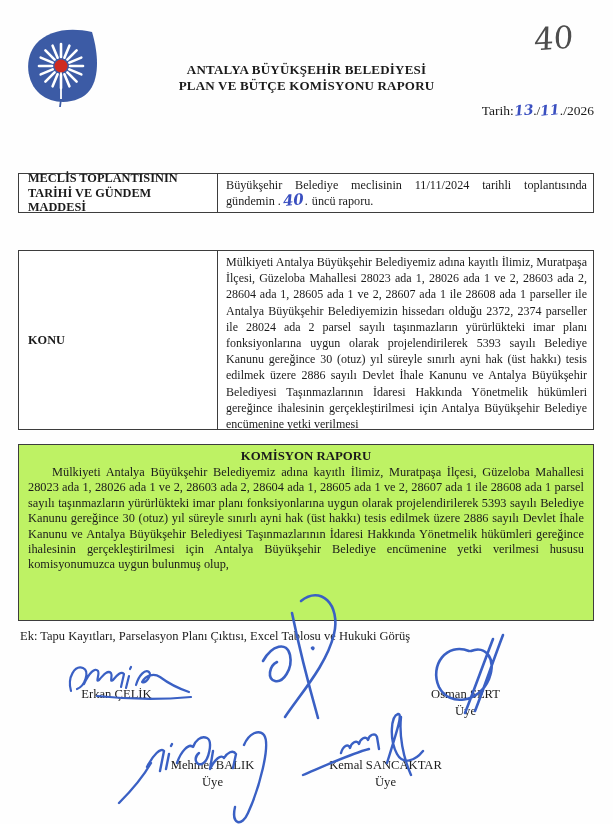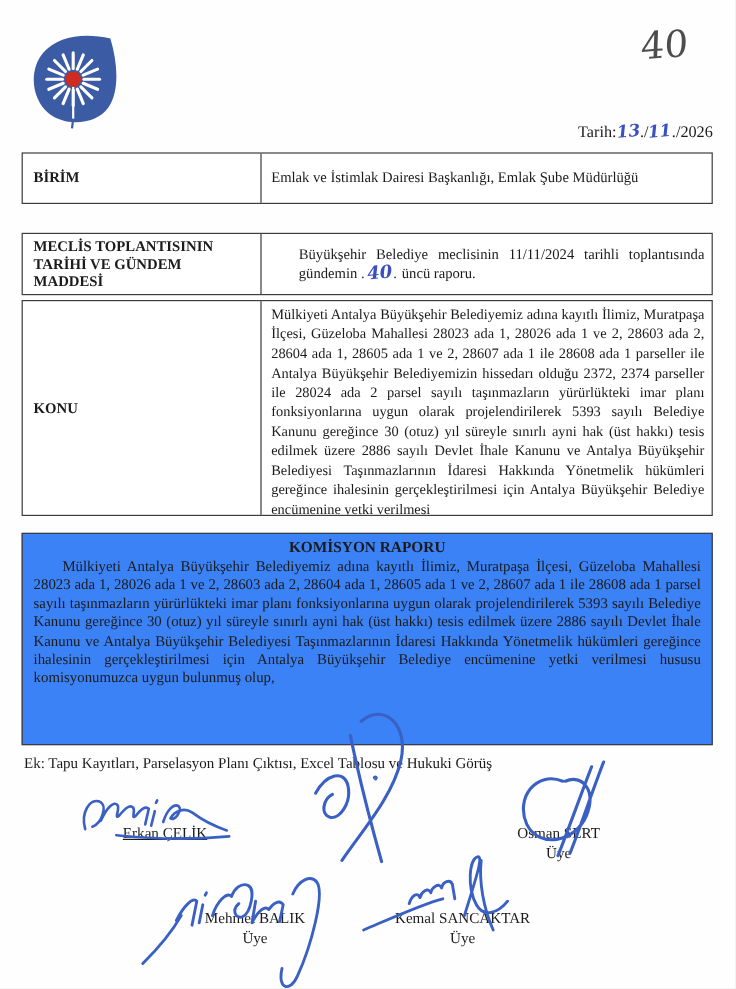--- a/index.html
+++ b/index.html
@@ -13,44 +13,44 @@
     font-weight:bold;font-size:13px;line-height:16px;letter-spacing:.2px;}
   .hw-pagenum{position:absolute;left:534px;top:20px;font-size:31px;color:#4d4d4d;
     font-family:"DejaVu Serif",serif;transform:rotate(-4deg) skewX(-6deg);}
   .date-line{position:absolute;right:19px;top:102px;font-size:13.5px;}
   .hw-blue{color:#3a4fc0;font-style:italic;font-weight:600;display:inline-block;
     transform:rotate(-5deg);font-family:"DejaVu Serif",serif;}
   .date-line .hw-blue{font-size:14px;}
   .itable{position:absolute;left:18px;width:576px;border:1.5px solid #3d3d3d;
     display:flex;box-sizing:border-box;background:#fff;}
   .t-birim{top:127px;height:43px;}
-  .t-meclis{top:194px;height:52px;gap:23px;}
+  .t-meclis{top:173px;height:40px;}
   .t-konu{top:250px;height:180px;}
   .cell{box-sizing:border-box;}
   .label-cell{width:199px;border-right:1.5px solid #3d3d3d;font-weight:bold;
     font-size:12.3px;line-height:14.5px;padding:4px 14px 4px 9px;
     display:flex;flex-direction:column;justify-content:center;}
   .value-cell{flex:1;font-size:12.2px;line-height:15.5px;padding:4px 6px 3px 8px;
     display:flex;flex-direction:column;justify-content:center;overflow:hidden;}
   .value-cell.justified p, .value-cell.justified{text-align:justify;}
   .t-konu .value-cell{font-size:12px;line-height:16.2px;justify-content:flex-start;
     padding-top:3px;text-align:justify;}
   .meclis-val{display:block;}
   .meclis-val .hw-blue{font-size:15px;margin:0 1px;}
   .dots{color:#2b2b2b;letter-spacing:1px;}
   .report-box{position:absolute;left:18px;top:444px;width:576px;height:177px;
     border:1.5px solid #3d3d3d;box-sizing:border-box;padding:3px 9px;overflow:hidden;
-    background:#3b82f6;}
+    background:#bef264;}
   .report-title{text-align:center;font-weight:bold;font-size:12.8px;line-height:17px;}
   .report-box p{margin:0;font-size:12.35px;line-height:15.4px;text-align:justify;
     text-indent:24px;}
   .attachments{position:absolute;left:20px;top:629px;font-size:12.5px;}
   .sig-block{position:absolute;width:195px;text-align:center;font-size:12.6px;
     line-height:16.5px;}
-  .sig-1{left:40px;top:686px;text-decoration:underline;}
+  .sig-1{left:19px;top:686px;}
   .sig-2{left:198px;top:686px;}
   .sig-3{left:368px;top:686px;}
   .sig-4{left:115px;top:757px;}
   .sig-5{left:288px;top:757px;}
   .ink-overlay{position:absolute;left:0;top:0;width:613px;height:824px;
     pointer-events:none;z-index:5;}
 </style>
 </head>
 <body>
 
@@ -78,27 +78,27 @@
           <line x1="45.3" y1="36.6" x2="57.3" y2="31.6"></line>
       </g>
       <line x1="37" y1="46" x2="37" y2="73" stroke="#ffffff" stroke-width="1.8"></line>
       <line x1="37" y1="73" x2="36" y2="81" stroke="#3c5ba5" stroke-width="1.8"></line>
       <circle cx="37" cy="40" r="6.5" fill="#cf2b20"></circle>
     </svg>
   </div>
 
   <div class="hw-pagenum">40</div>
 
+  <div class="title-block">
+    <div>ANTALYA BÜYÜKŞEHİR BELEDİYESİ</div>
+    <div>PLAN VE BÜTÇE KOMİSYONU RAPORU</div>
+  </div>
 
   <div class="date-line"><span>Tarih:</span><span class="hw-blue">13</span><span>./</span><span class="hw-blue">11</span><span>./2026</span></div>
 
-  <div class="itable t-birim">
-    <div class="cell label-cell">BİRİM</div>
-    <div class="cell value-cell">Emlak ve İstimlak Dairesi Başkanlığı, Emlak Şube Müdürlüğü</div>
-  </div>
 
   <div class="itable t-meclis">
     <div class="cell label-cell">MECLİS TOPLANTISININ TARİHİ VE GÜNDEM MADDESİ</div>
     <div class="cell value-cell justified">
       <span class="meclis-val"><span>Büyükşehir Belediye meclisinin 11/11/2024 tarihli toplantısında gündemin </span><span class="dots">.</span><span class="hw-blue">40</span><span class="dots">.</span><span> üncü raporu.</span></span>
     </div>
   </div>
 
   <div class="itable t-konu">
     <div class="cell label-cell">KONU</div>

